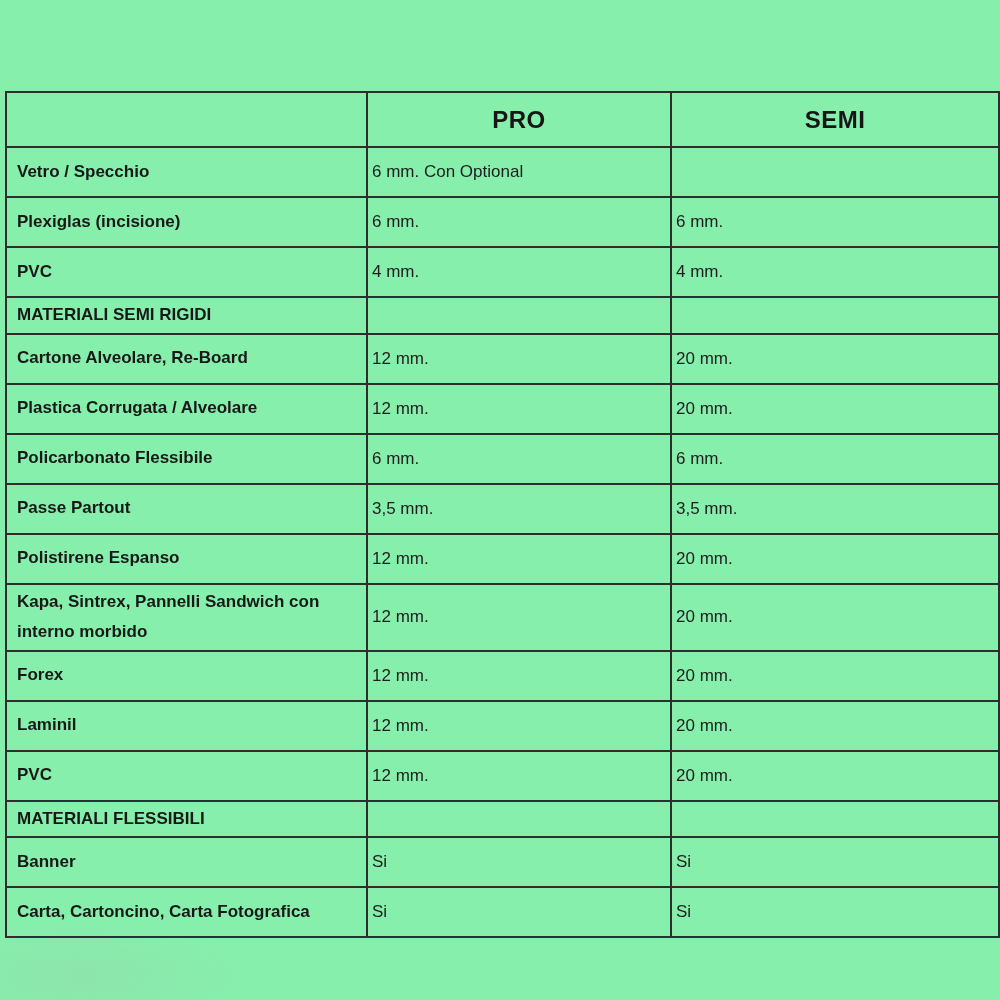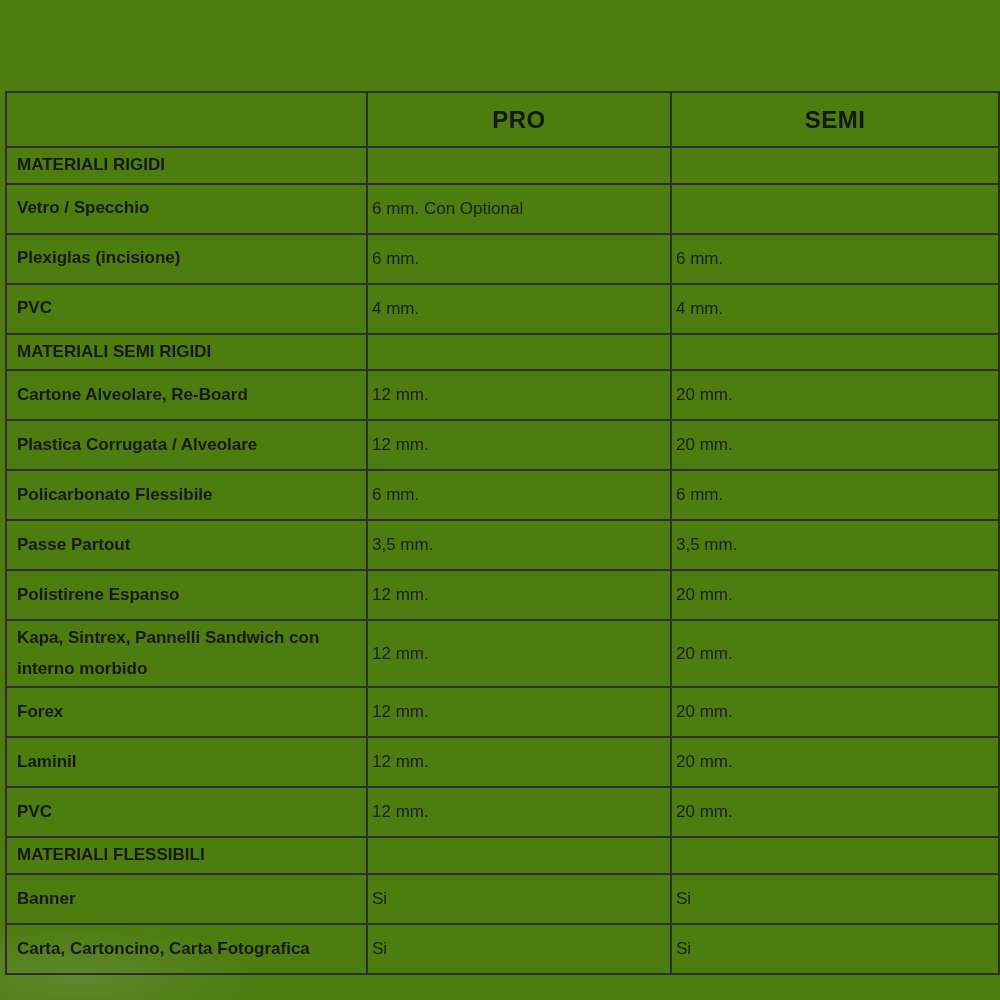--- a/index.html
+++ b/index.html
@@ -4,21 +4,21 @@
 <style>
   html, body {
     margin: 0;
     padding: 0;
     background: #ffffff;
   }
   .page {
     position: relative;
     width: 1000px;
     height: 1000px;
-    background: #4d7c0f;
+    background: #86efac;
     overflow: hidden;
     font-family: "Liberation Sans", sans-serif;
     color: #1b1b1b;
   }
   
   .scan-artifact {
     position: absolute;
     left: 0;
     top: 920px;
     width: 260px;
@@ -84,25 +84,20 @@
         <col class="c-power">
     </colgroup>
     <thead>
       <tr class="header-row">
         <th></th>
         <th>PRO</th>
         <th>SEMI</th>
       </tr>
     </thead>
     <tbody>
-      <tr class="section-row">
-        <td class="label">MATERIALI RIGIDI</td>
-        <td class="value"></td>
-        <td class="value"></td>
-      </tr>
       <tr class="item-row">
         <td class="label">Vetro / Specchio</td>
         <td class="value">6 mm. Con Optional</td>
         <td class="value"></td>
       </tr>
       <tr class="item-row">
         <td class="label">Plexiglas (incisione)</td>
         <td class="value">6 mm.</td>
         <td class="value">6 mm.</td>
       </tr>

